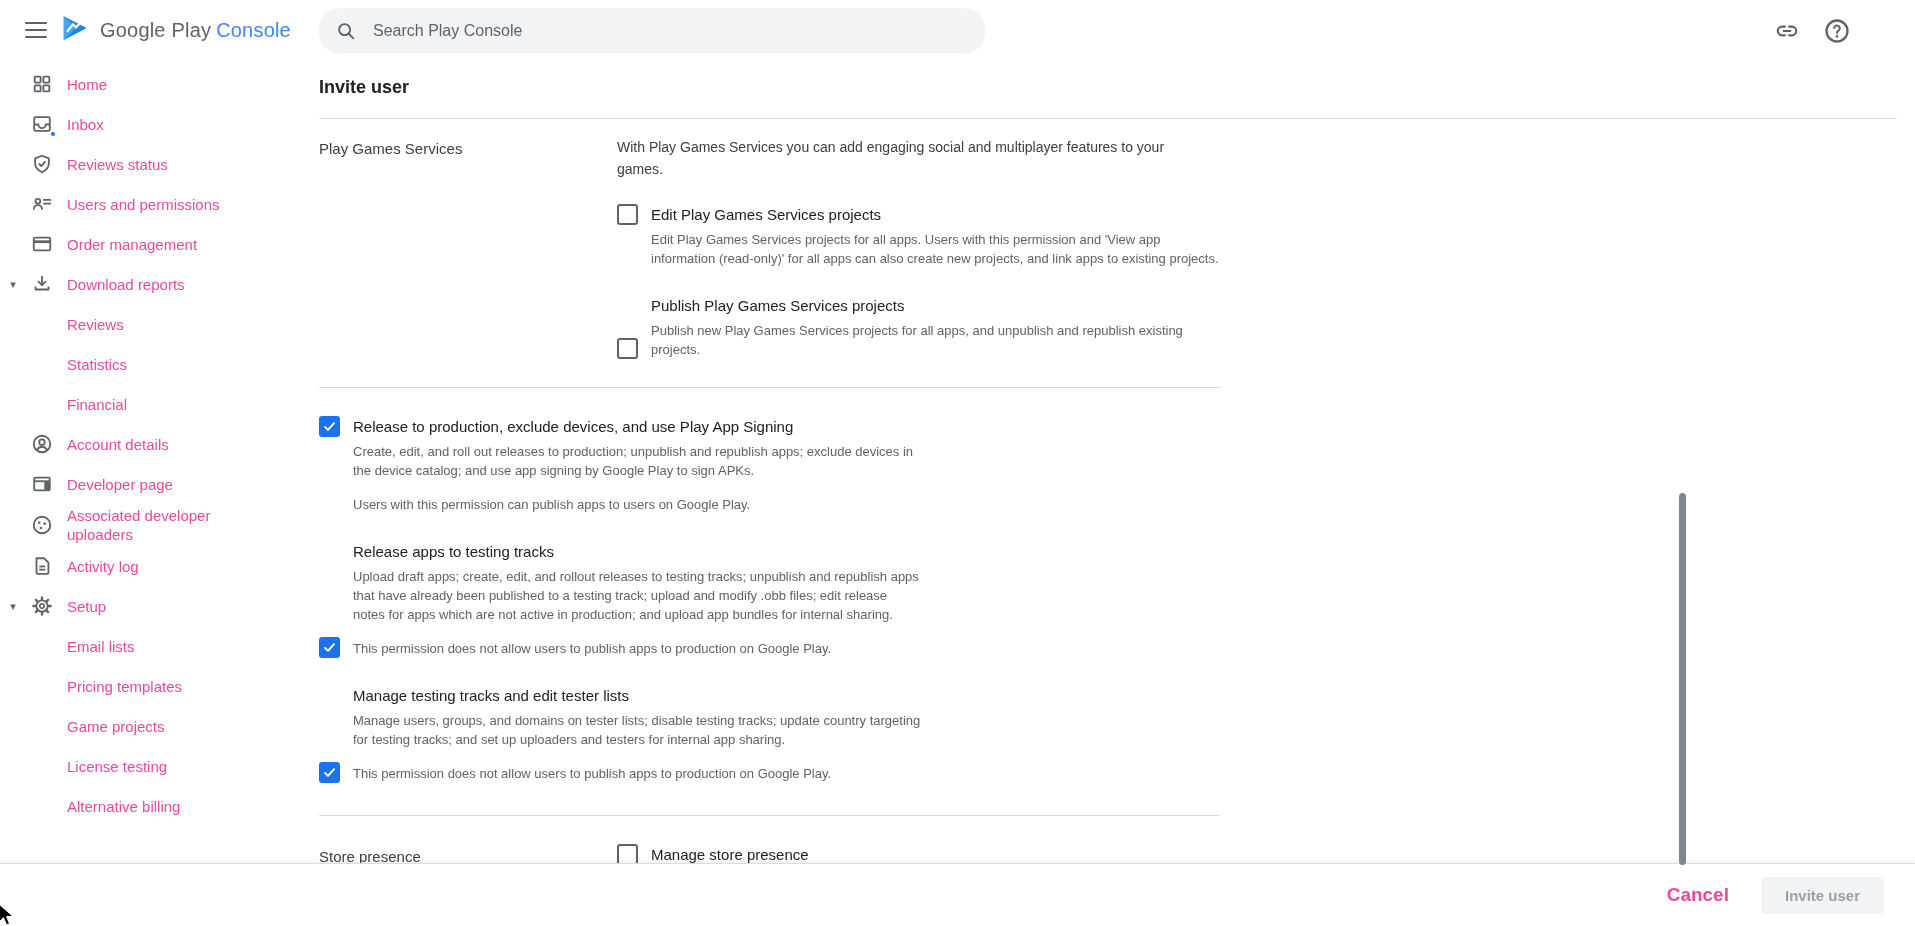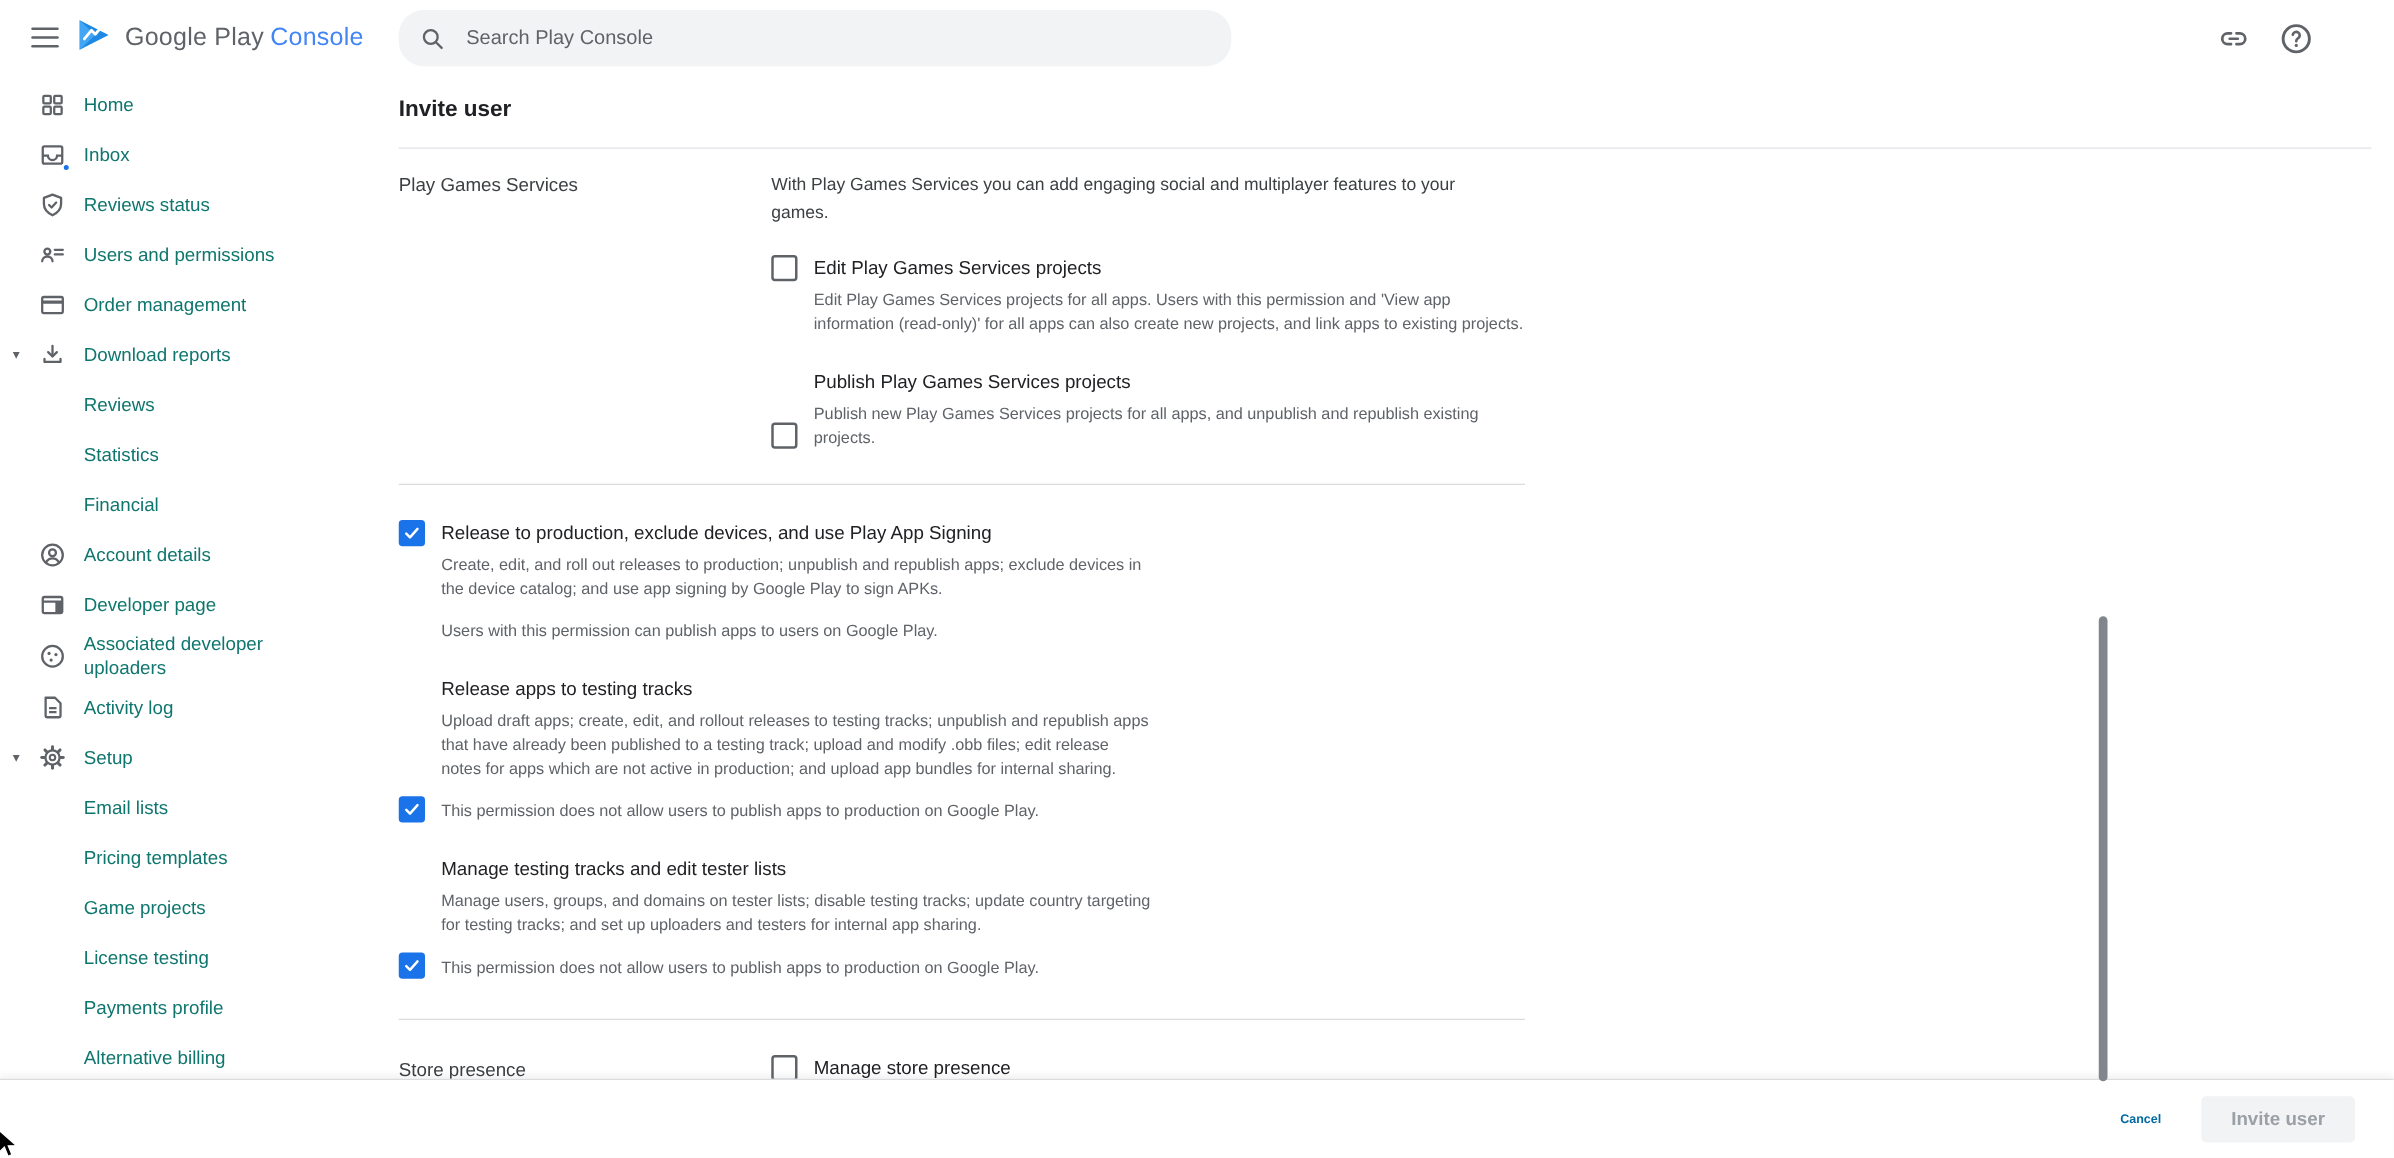--- a/index.html
+++ b/index.html
@@ -26,21 +26,21 @@
   .top-ic.link { left:1771px; }
   .top-ic.help { left:1821px; }
 
   
   .sidebar { position:absolute; top:60px; left:0; width:300px; height:866px; overflow:hidden;
     background:#fff; padding-top:4px; z-index:1; }
   .s-item { position:relative; display:flex; align-items:center; min-height:40px; padding:2px 10px 2px 30px;
     cursor:pointer; color:#5f6368; }
   .s-item .s-ic { width:24px; height:24px; flex:0 0 24px; margin-right:13px; display:flex;
     align-items:center; justify-content:center; position:relative; }
-  .s-item .s-label { font-size:15px; line-height:19px; max-width:180px; color:#0f766e; }
+  .s-item .s-label { font-size:15px; line-height:19px; max-width:180px; color:#ec4899; }
   .s-item.child { padding-left:67px; }
   .s-caret { position:absolute; left:6px; top:50%; transform:translateY(-50%); font-size:11px;
     color:#5f6368; cursor:pointer; width:14px; text-align:center; }
   .inbox-dot { position:absolute; right:-3px; bottom:-2px; width:8px; height:8px; border-radius:50%;
     background:#1a73e8; border:2px solid #fff; }
 
   
   .main { position:absolute; left:319px; top:60px; width:1578px; z-index:0; }
   .page-title { margin-top:15px; font-size:18px; font-weight:600; color:#202124; line-height:24px; }
   .header-divider { margin-top:19px; height:1px; background:#dfe1e5; width:1578px; }
@@ -61,22 +61,22 @@
   .perm-body { max-width:569px; }
   .perm-title { font-size:15px; color:#202124; line-height:21px; cursor:default; }
   .perm-desc { font-size:13px; color:#5f6368; line-height:19px; margin-top:5px; }
   .perm-note { font-size:13px; color:#5f6368; line-height:19px; margin-top:15px; }
   .perm-note:empty { display:none; }
 
   
   .footer { position:absolute; left:0; bottom:0; width:1915px; height:63px; background:#fff;
     border-top:1px solid #dadce0; box-shadow:0 -2px 6px rgba(60,64,67,.08); z-index:10;
     display:flex; align-items:center; justify-content:flex-end; padding-right:31px; }
-  .btn-cancel { background:none; border:none; font-family:inherit; font-size:10px; font-weight:600;
-    color:#0369a1; padding:9px 18px; margin-right:14px; cursor:pointer; border-radius:4px; }
+  .btn-cancel { background:none; border:none; font-family:inherit; font-size:19px; font-weight:600;
+    color:#ec4899; padding:9px 18px; margin-right:14px; cursor:pointer; border-radius:4px; }
   .btn-invite { background:#f1f3f4; border:none; font-family:inherit; font-size:15px; font-weight:600;
     color:#9aa0a6; padding:10px 24px; border-radius:4px; cursor:default; }
 
   
   .scroll-thumb { position:absolute; right:1px; top:493px; width:7px; height:372px; background:#80868b;
     border-radius:4px; z-index:20; }
   .cursor { position:absolute; left:-3px; top:903px; z-index:30; pointer-events:none; }
 </style>
 </head>
 <body>
@@ -277,23 +277,20 @@
     <div class="s-item child">
       <span class="s-label">Pricing templates</span>
     </div>
     <div class="s-item child">
       <span class="s-label">Game projects</span>
     </div>
     <div class="s-item child">
       <span class="s-label">License testing</span>
     </div>
     <div class="s-item child">
-      <span class="s-label">Payments profile</span>
-    </div>
-    <div class="s-item child">
       <span class="s-label">Alternative billing</span>
     </div>
   </div>
 
   <div class="main">
     <div class="page-title">Invite user</div>
     <div class="header-divider"></div>
 
     <div class="section first">
       <div class="sec-label">Play Games Services</div>

